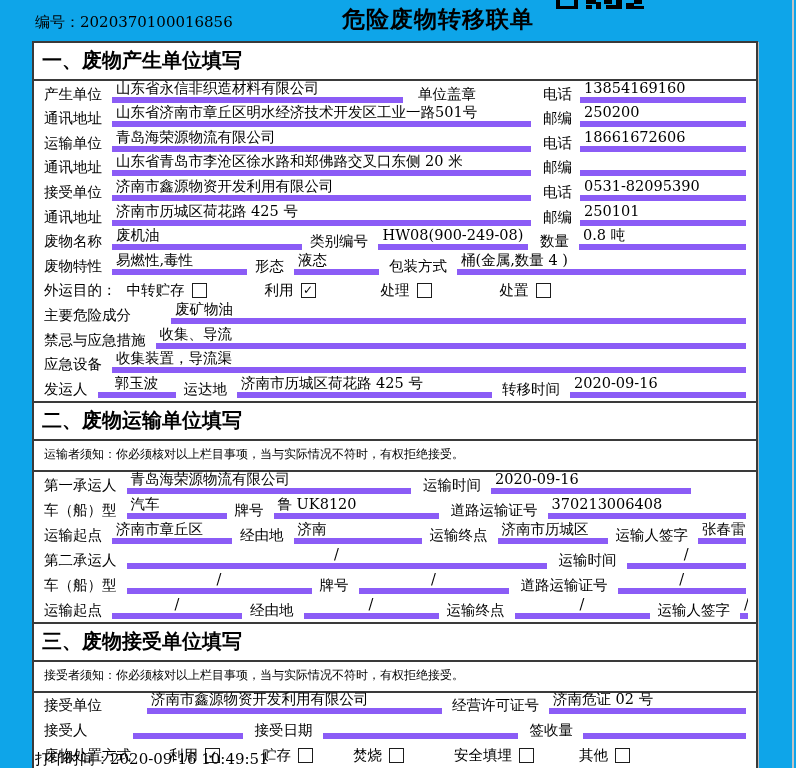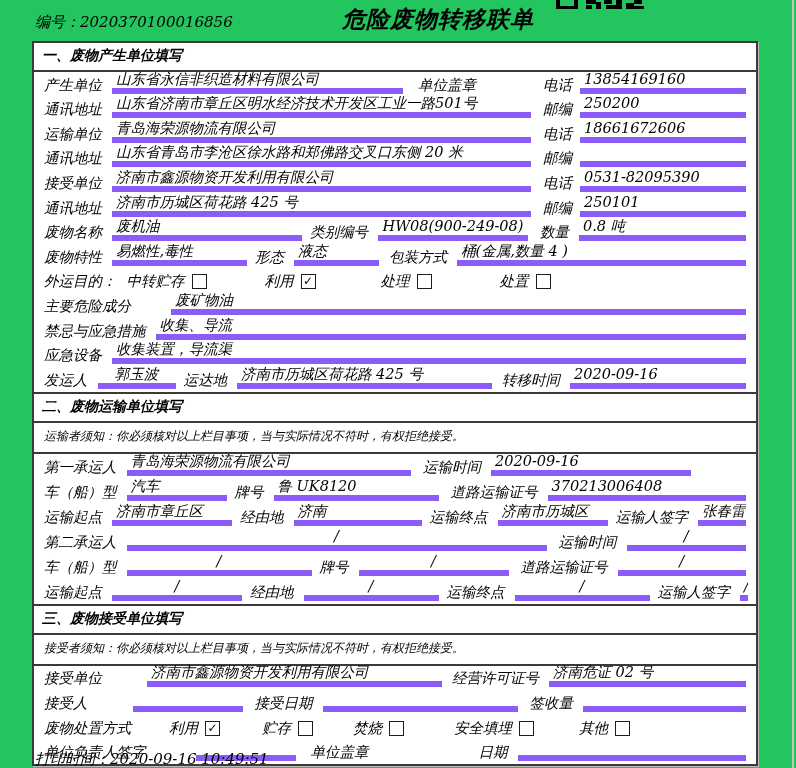--- a/index.html
+++ b/index.html
@@ -1,32 +1,32 @@
 <!DOCTYPE html>
 <html><head>
 <meta charset="utf-8">
 <style>
   html,body{margin:0;padding:0;background:#fff;}
   body{width:796px;height:768px;position:relative;overflow:hidden;
        font-family:"DejaVu Serif","Liberation Serif",serif;color:#000;}
-  .page{position:absolute;inset:0;background:#22c55e;font-style:italic;}
+  .page{position:absolute;inset:0;background:#0ea5e9;}
   .page-edge{position:absolute;top:0;right:2px;width:2px;height:768px;background:#c4c4c4;}
 
   
   .doc-no{position:absolute;left:35px;top:13px;font-size:15px;white-space:nowrap;}
   .doc-title{position:absolute;left:calc(50% + 40px);transform:translateX(-50%);top:4px;
              font-family:"DejaVu Sans","Liberation Sans",sans-serif;
              font-weight:700;font-size:23px;letter-spacing:1px;white-space:nowrap;}
   .qr-frag{position:absolute;left:556px;top:0;width:88px;height:10px;}
 
   
   .form{position:absolute;left:32px;top:43px;width:726px;}
   .section{border:2px solid #3a3a3a;margin-top:-2px;background:#fff;box-shadow:1px 1px 0 #bbb;}
   .sec-title{font-family:"DejaVu Sans","Liberation Sans",sans-serif;font-weight:700;
-             font-size:14px;padding:4px 8px 5px;border-bottom:2px solid #3a3a3a;}
+             font-size:20px;padding:4px 8px 5px;border-bottom:2px solid #3a3a3a;}
   .note{font-size:12px;padding:5px 10px 7px;border-bottom:2px solid #3a3a3a;}
 
   .r{display:flex;align-items:flex-end;padding:0 10px 3px;height:24.6px;
      box-sizing:border-box;font-size:14.5px;}
   .r2{height:25px;}
   .lbl{white-space:nowrap;padding-right:10px;line-height:18px;flex-shrink:0;}
   .val{border-bottom:6px solid #8b5cf6;line-height:18px;padding:0 4px;
        white-space:nowrap;overflow:hidden;box-sizing:border-box;flex-shrink:0;}
   .fill{flex:1 1 auto;}
   .ctr{text-align:center;}

